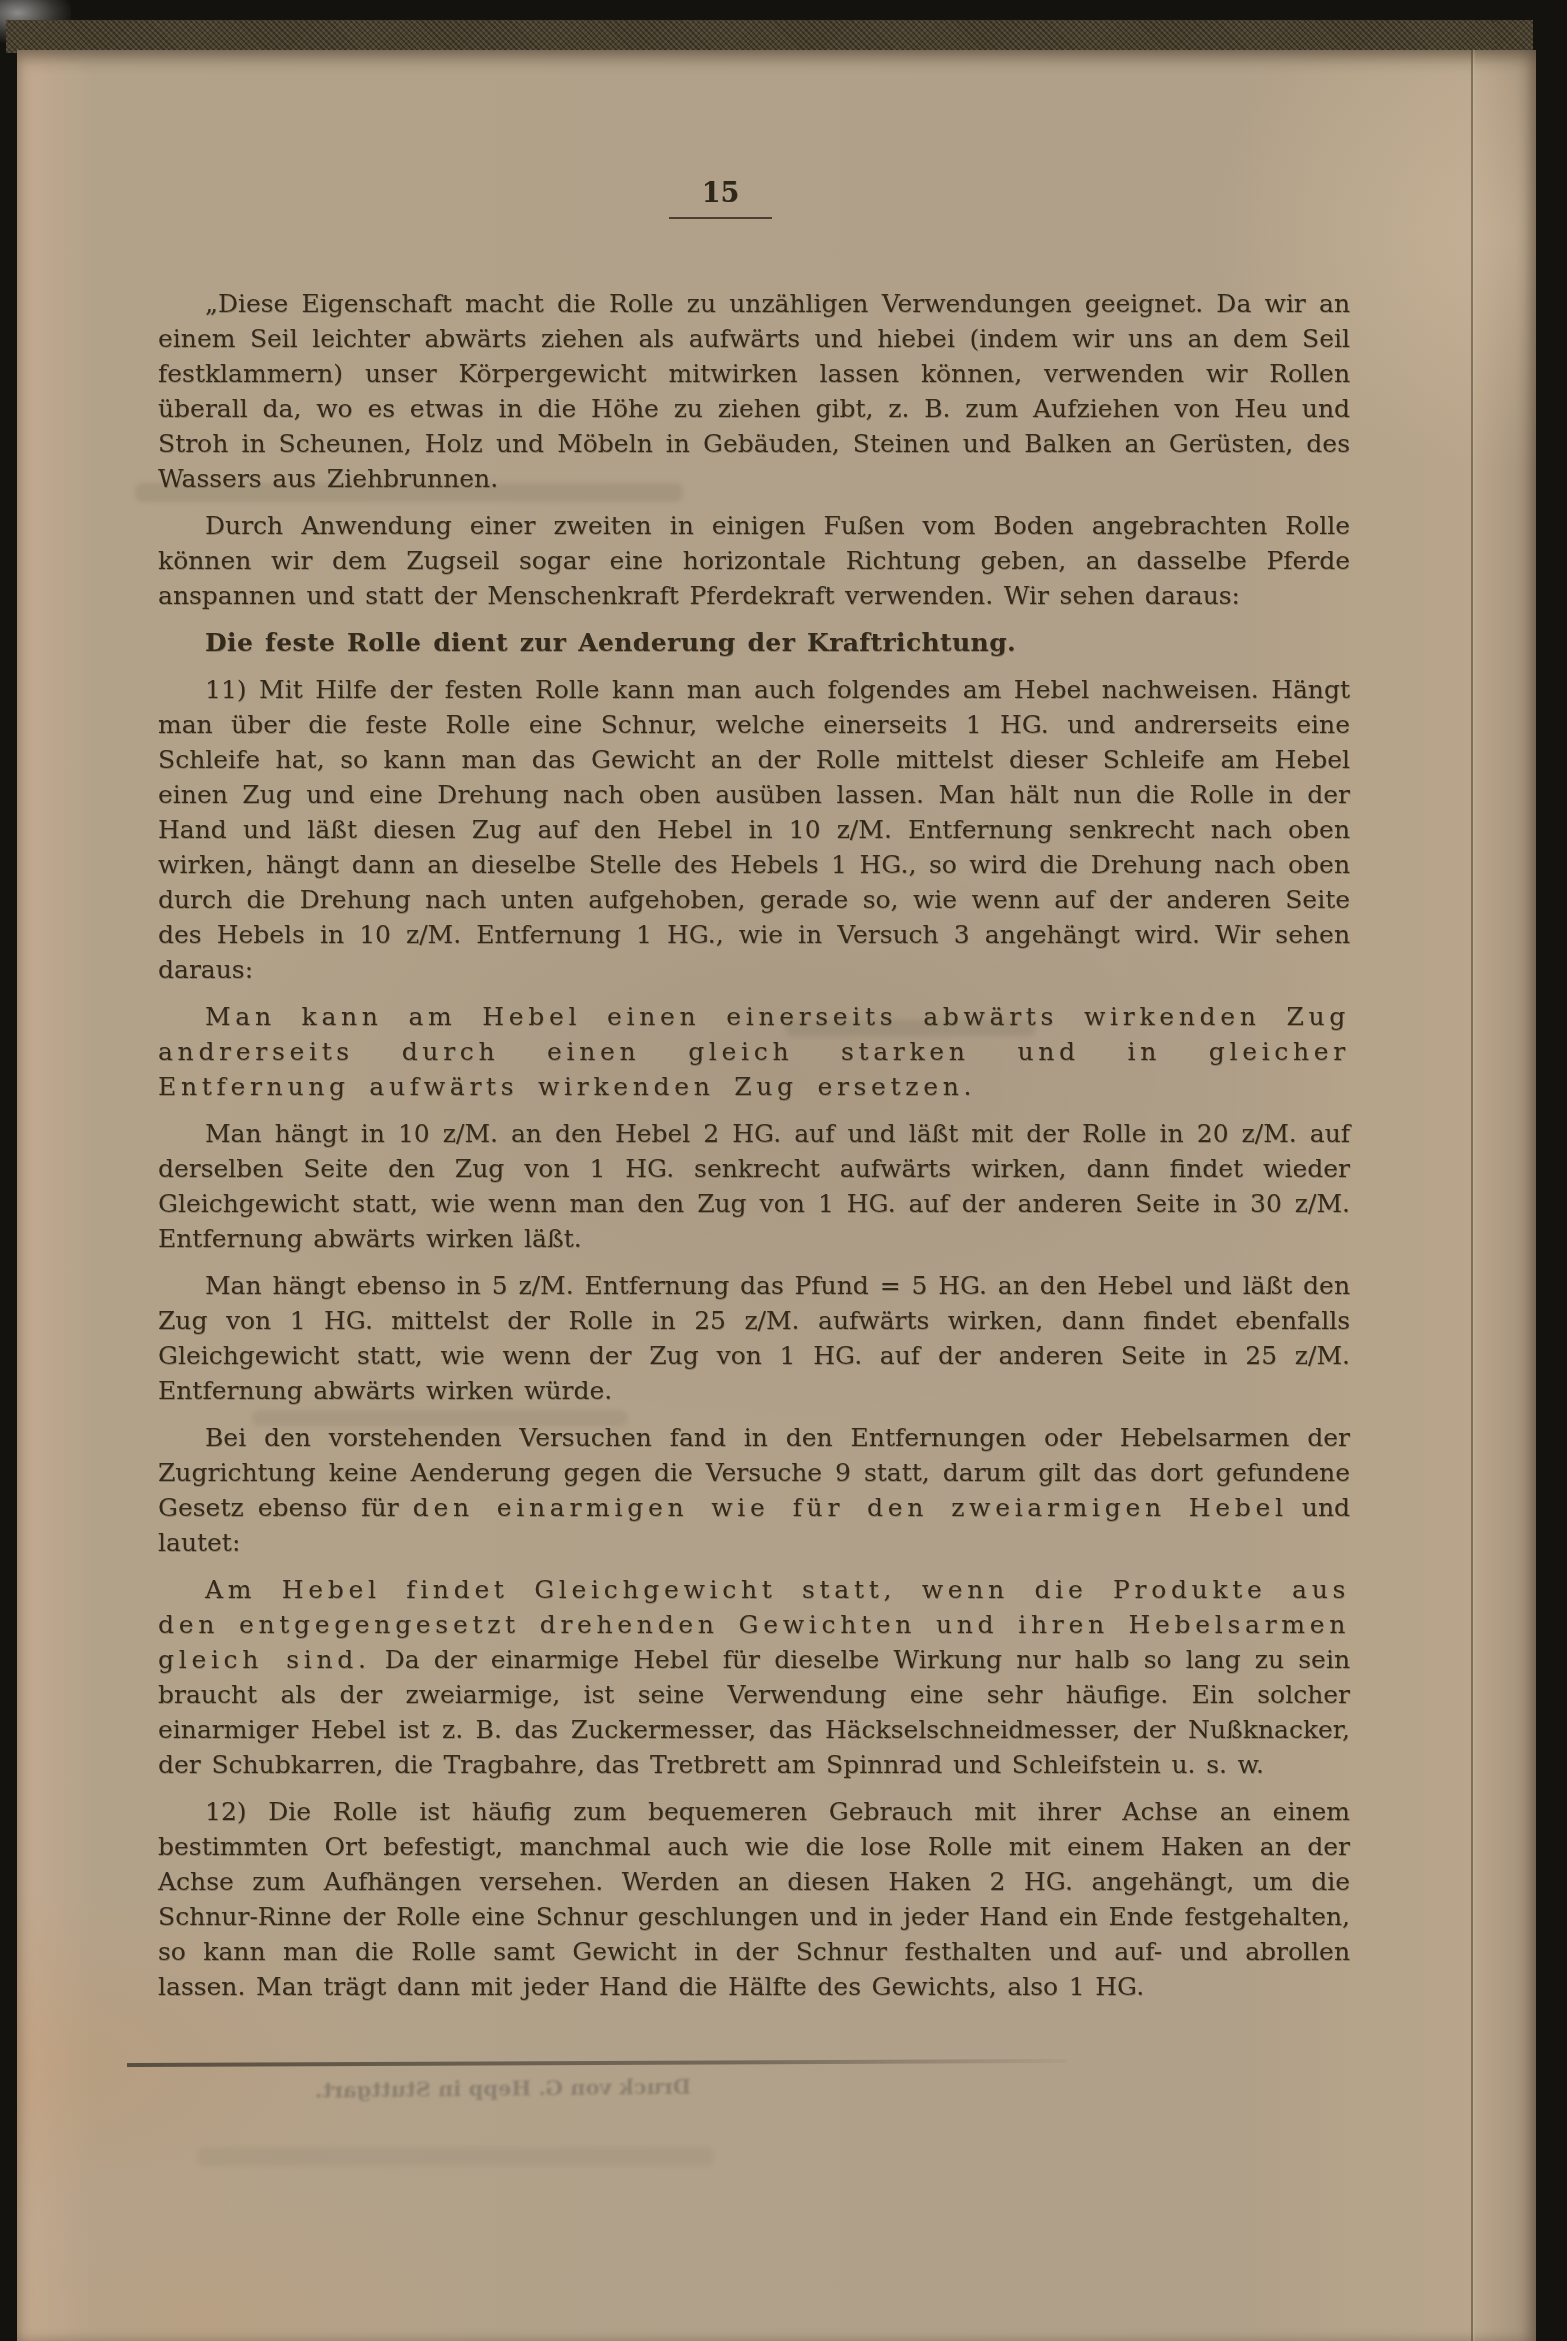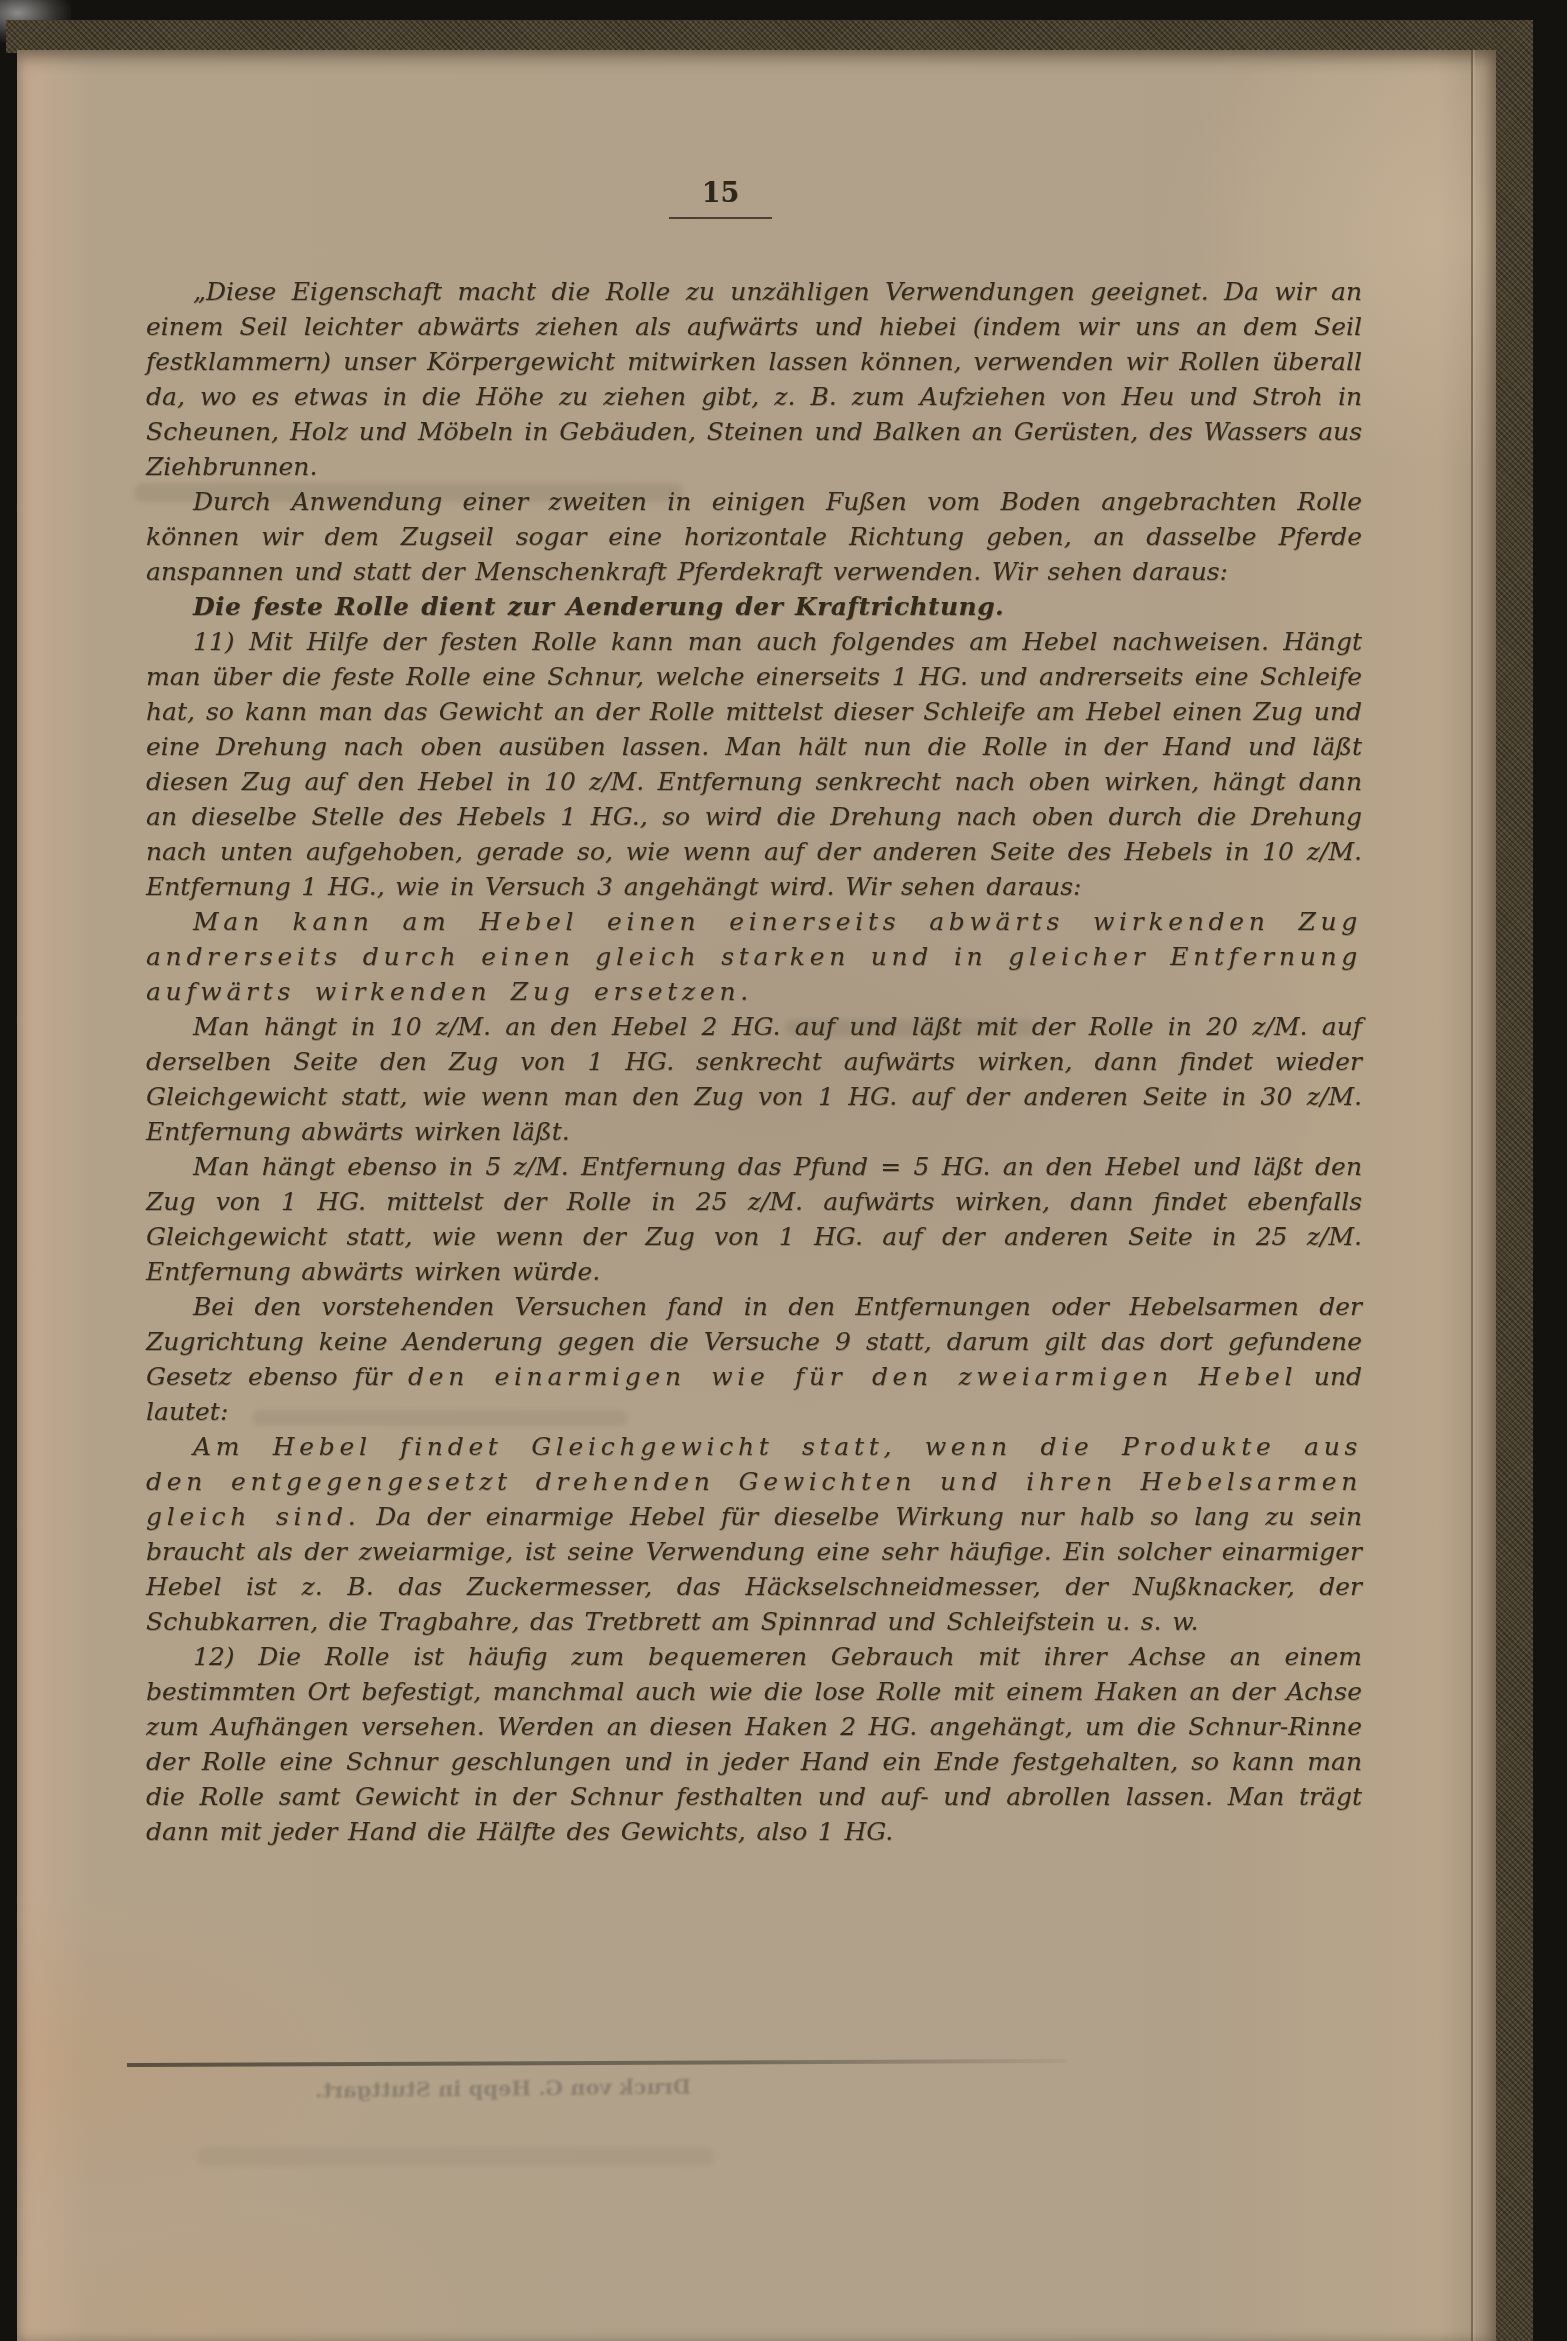--- a/index.html
+++ b/index.html
@@ -26,20 +26,21 @@
   .cloth-right { position: absolute; left: 1495px; top: 20.4px; width: 38px; height: 2322px; }
   .paper {
     position: absolute; left: 17px; top: 50px; width: 1479px; height: 2292px;
     background:
       radial-gradient(ellipse 486px 251px at 2% 88%, rgba(198,142,92,0.22), transparent 70%),
       radial-gradient(ellipse 423px 329px at 98% 8%, rgba(226,206,176,0.28), transparent 72%),
       radial-gradient(ellipse 392px 204px at 12% 99%, rgba(205,155,105,0.18), transparent 70%),
       radial-gradient(ellipse 784px 470px at 50% 45%, rgba(0,0,0,0.05), transparent 75%),
       linear-gradient(90deg, #c3aa90 0%, #b3a28a 5%, #b1a089 80%, #b8a58a 96%, #a28f79 100%);
     box-shadow: inset 0 7.8px 15.7px rgba(40,30,18,0.38), inset -6.3px 0 12.5px rgba(60,45,28,0.28);
+    padding-left: 40px;
   }
   .crease {
     position: absolute; left: 1454px; top: 0; width: 2.4px; height: 100%;
     background: rgba(72,58,42,0.5);
     box-shadow: 1.6px 0 1.6px rgba(210,195,170,0.35);
   }
   .page-number-wrap {
     position: absolute; left: 625px; top: 127px; width: 157px; text-align: center;
   }
   .page-number-wrap span {
@@ -50,21 +51,21 @@
     text-shadow: 0.4px 0.4px 0 rgba(47,39,24,0.4);
   }
   .text-block {
     position: absolute; left: 129px; top: 224px; width: 1216px;
     font-size: 25px; line-height: 35px;
     color: #342a1b;
     text-align: justify;
     word-spacing: 2.7px;
     text-shadow: 0.5px 0.5px 0 rgba(52,42,27,0.32);
   }
-  .para { margin: 0; text-indent: 47px; font-style: italic; }
+  .para { margin: 12px; text-indent: 47px; }
   .heading { font-weight: 700; letter-spacing: 0.4px; }
   .spaced { letter-spacing: 4.7px; word-spacing: 7px; }
   .num { font-size: 25px; line-height: 35px; }
   .bleed-rule {
     position: absolute; left: 110px; top: 2011px; width: 940px; height: 3.9px;
     background: linear-gradient(90deg, rgba(52,48,40,0.72), rgba(52,48,40,0.5) 65%, rgba(52,48,40,0.04));
     transform: rotate(-0.25deg);
     filter: blur(0.3px);
   }
   .ghost-text {

